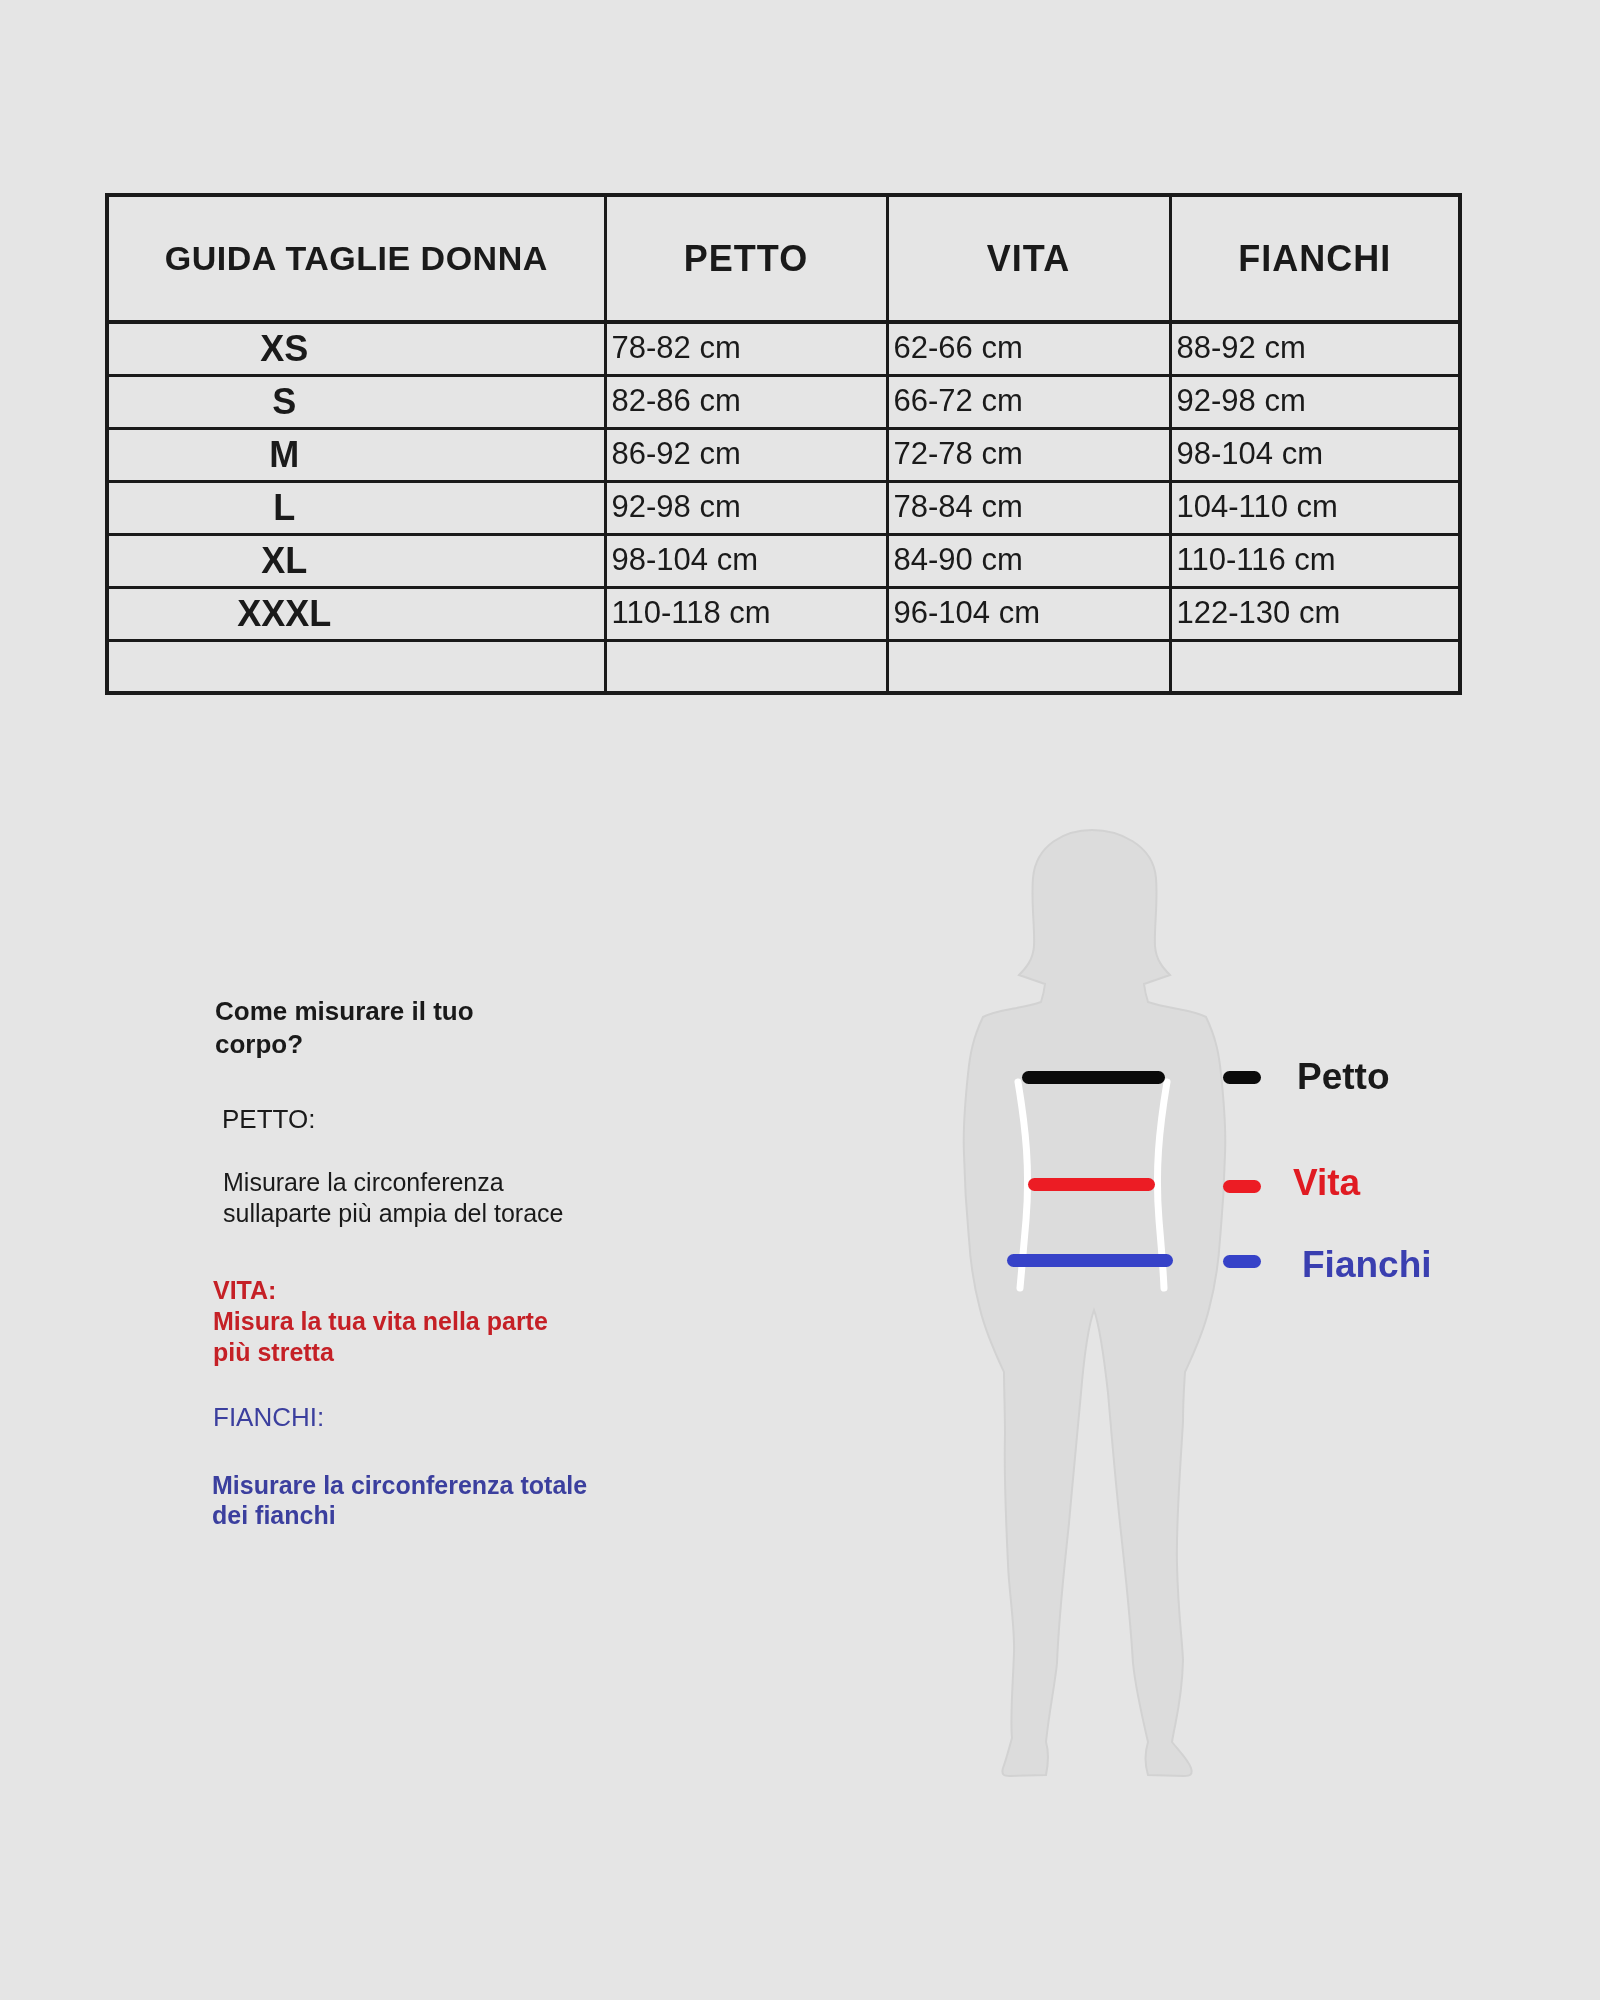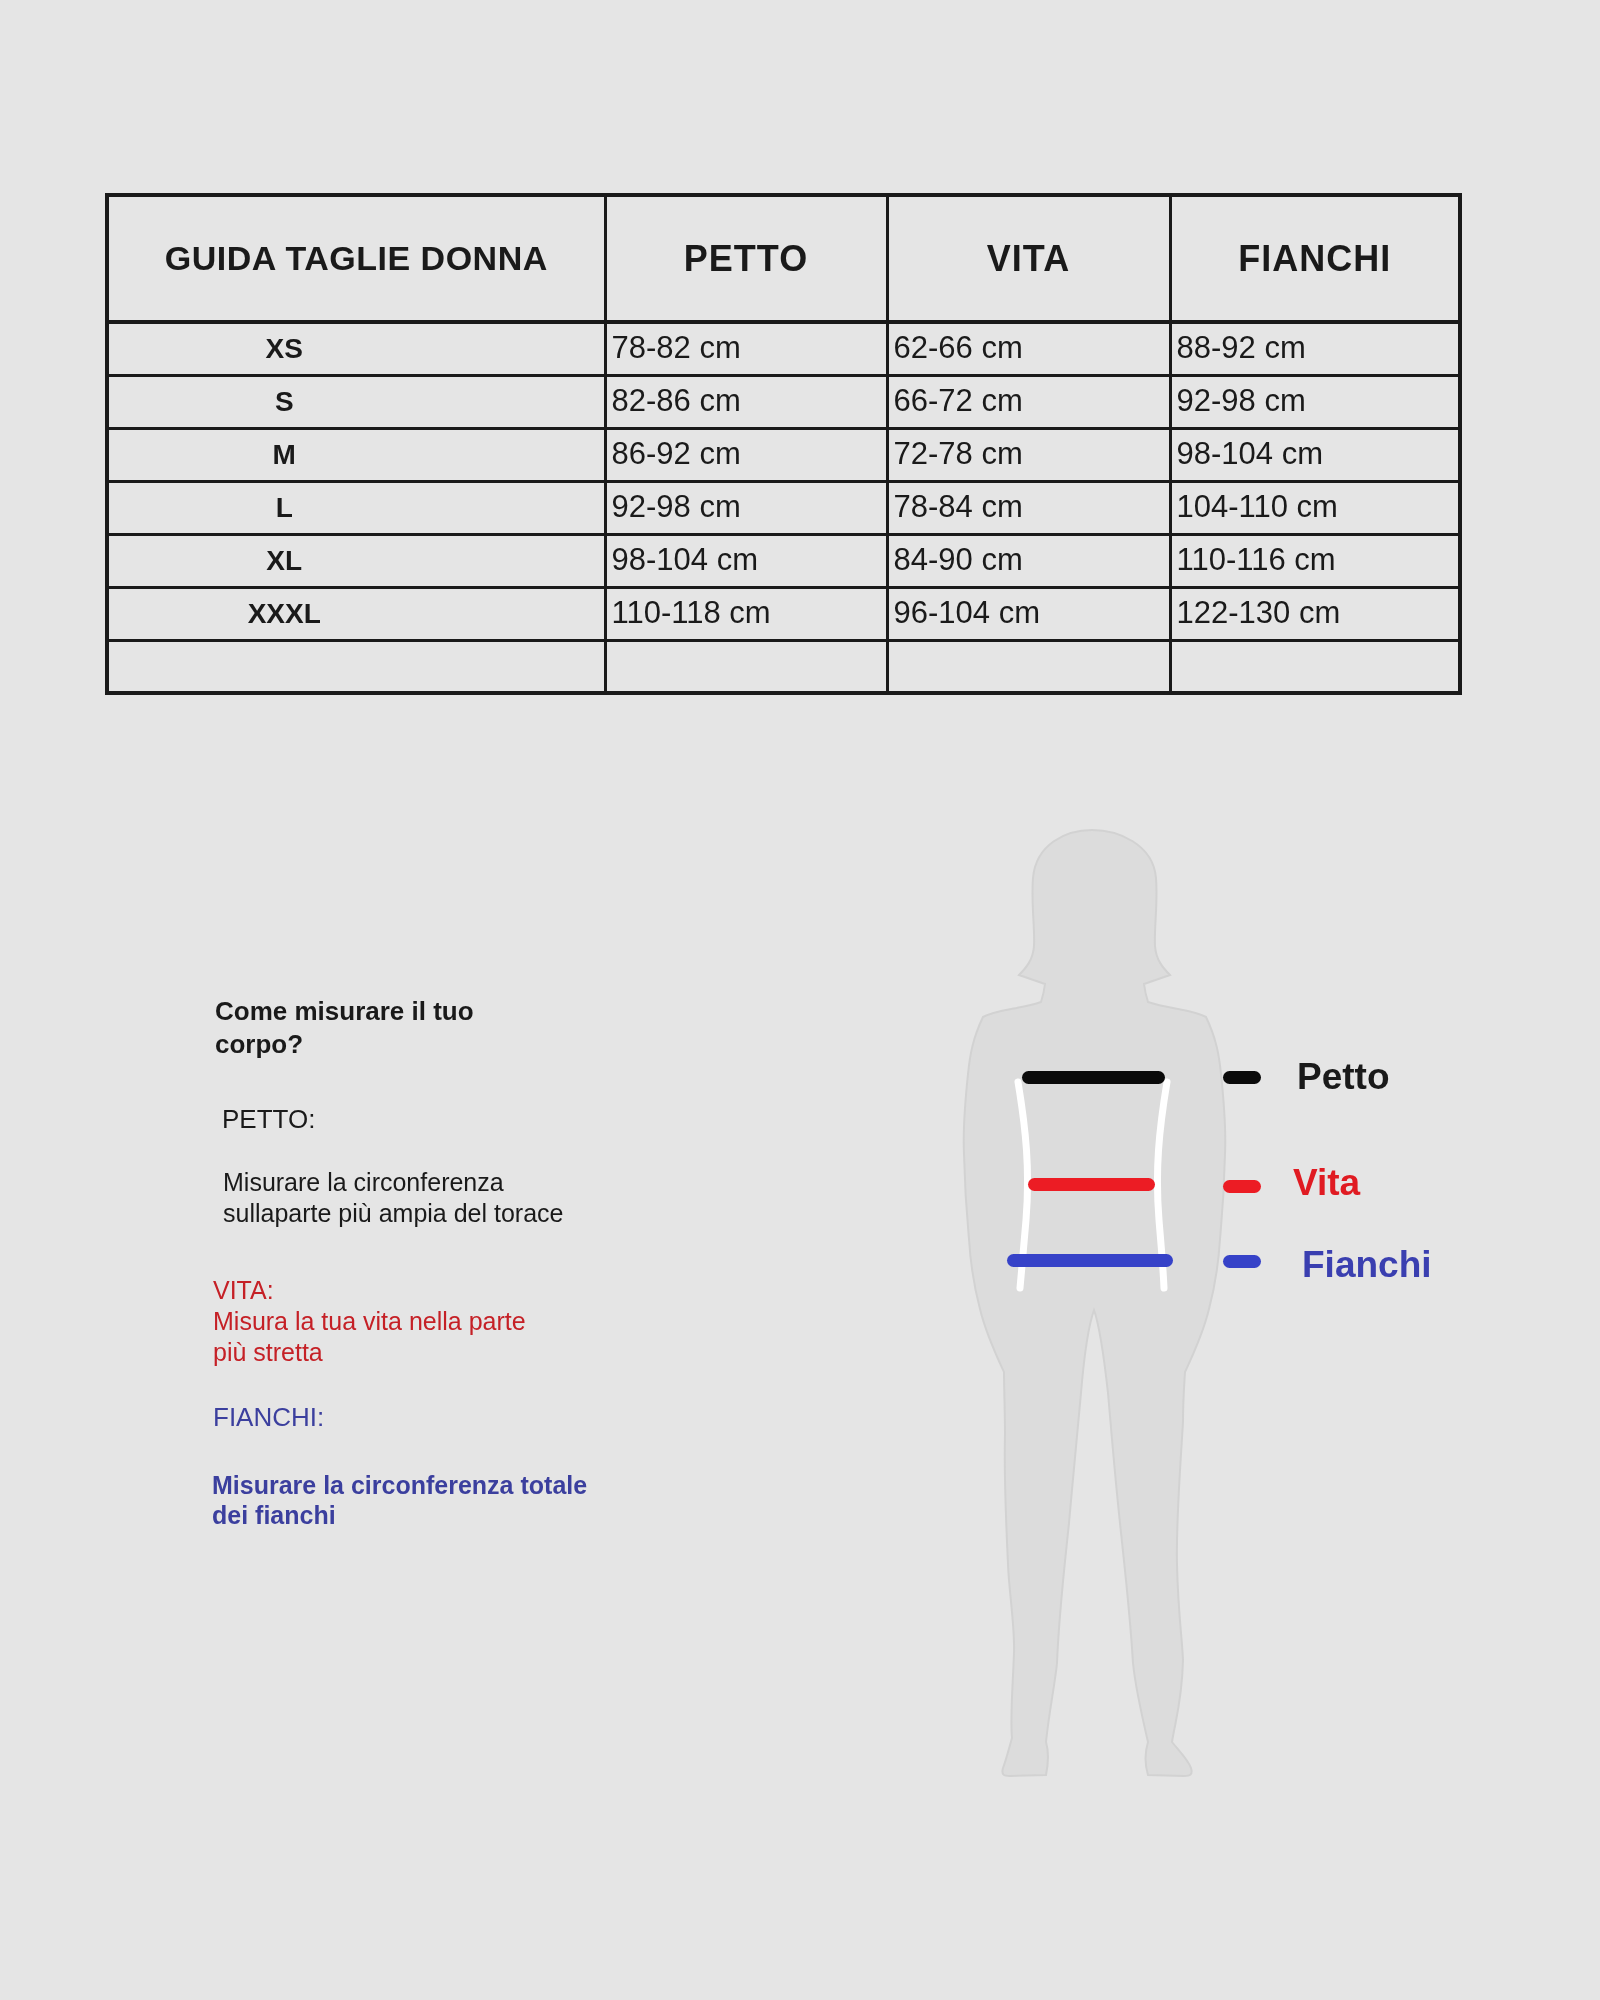--- a/index.html
+++ b/index.html
@@ -43,36 +43,36 @@
     overflow:hidden;
     white-space:nowrap;
   }
   .size-table thead tr{height:127px;}
   .size-table tbody tr{height:53px;}
   .size-table thead th{border-bottom:4px solid var(--border);font-weight:bold;text-align:center;}
   th.hdr-first{font-size:34px;letter-spacing:0.5px;}
   th.hdr-col{font-size:36px;letter-spacing:1px;}
   td.cell-size{
     font-weight:bold;
-    font-size:28px;
+    font-size:36px;
     text-align:center;
     padding-right:144px;
   }
   td.cell-val{
     font-size:31px;
     text-align:left;
     padding-left:5px;
   }
 
   
   .txt{position:absolute;white-space:pre-line;}
   .intro        {left:215px;top:995px; font-size:26px;line-height:33px;font-weight:bold;color:var(--text_dark);}
   .petto-head   {left:222px;top:1103px;font-size:26px;line-height:33px;font-weight:normal;color:var(--text_dark);}
   .petto-body   {left:223px;top:1167px;font-size:25px;line-height:31px;font-weight:normal;color:var(--text_dark);}
-  .vita-block   {left:213px;top:1275px;font-size:25px;line-height:31px;font-weight:normal;color:var(--red_text);}
+  .vita-block   {left:213px;top:1275px;font-size:25px;line-height:31px;font-weight:bold;color:var(--red_text);}
   .fianchi-head {left:213px;top:1401px;font-size:26px;line-height:33px;font-weight:normal;color:var(--blue_text);text-align:center;}
   .fianchi-body {left:212px;top:1470px;font-size:25px;line-height:30px;font-weight:bold;color:var(--blue_text);}
 
   
   .figure-svg{position:absolute;left:860px;top:820px;width:400px;height:980px;}
   .sil{fill:var(--silhouette);stroke:#d2d2d2;stroke-width:2;}
   .sliver{fill:none;stroke:#ffffff;stroke-width:7;stroke-linecap:round;}
   .bar-chest{fill:var(--bar_black);}
   .bar-waist{fill:var(--bar_red);}
   .bar-hip{fill:var(--bar_blue);}

